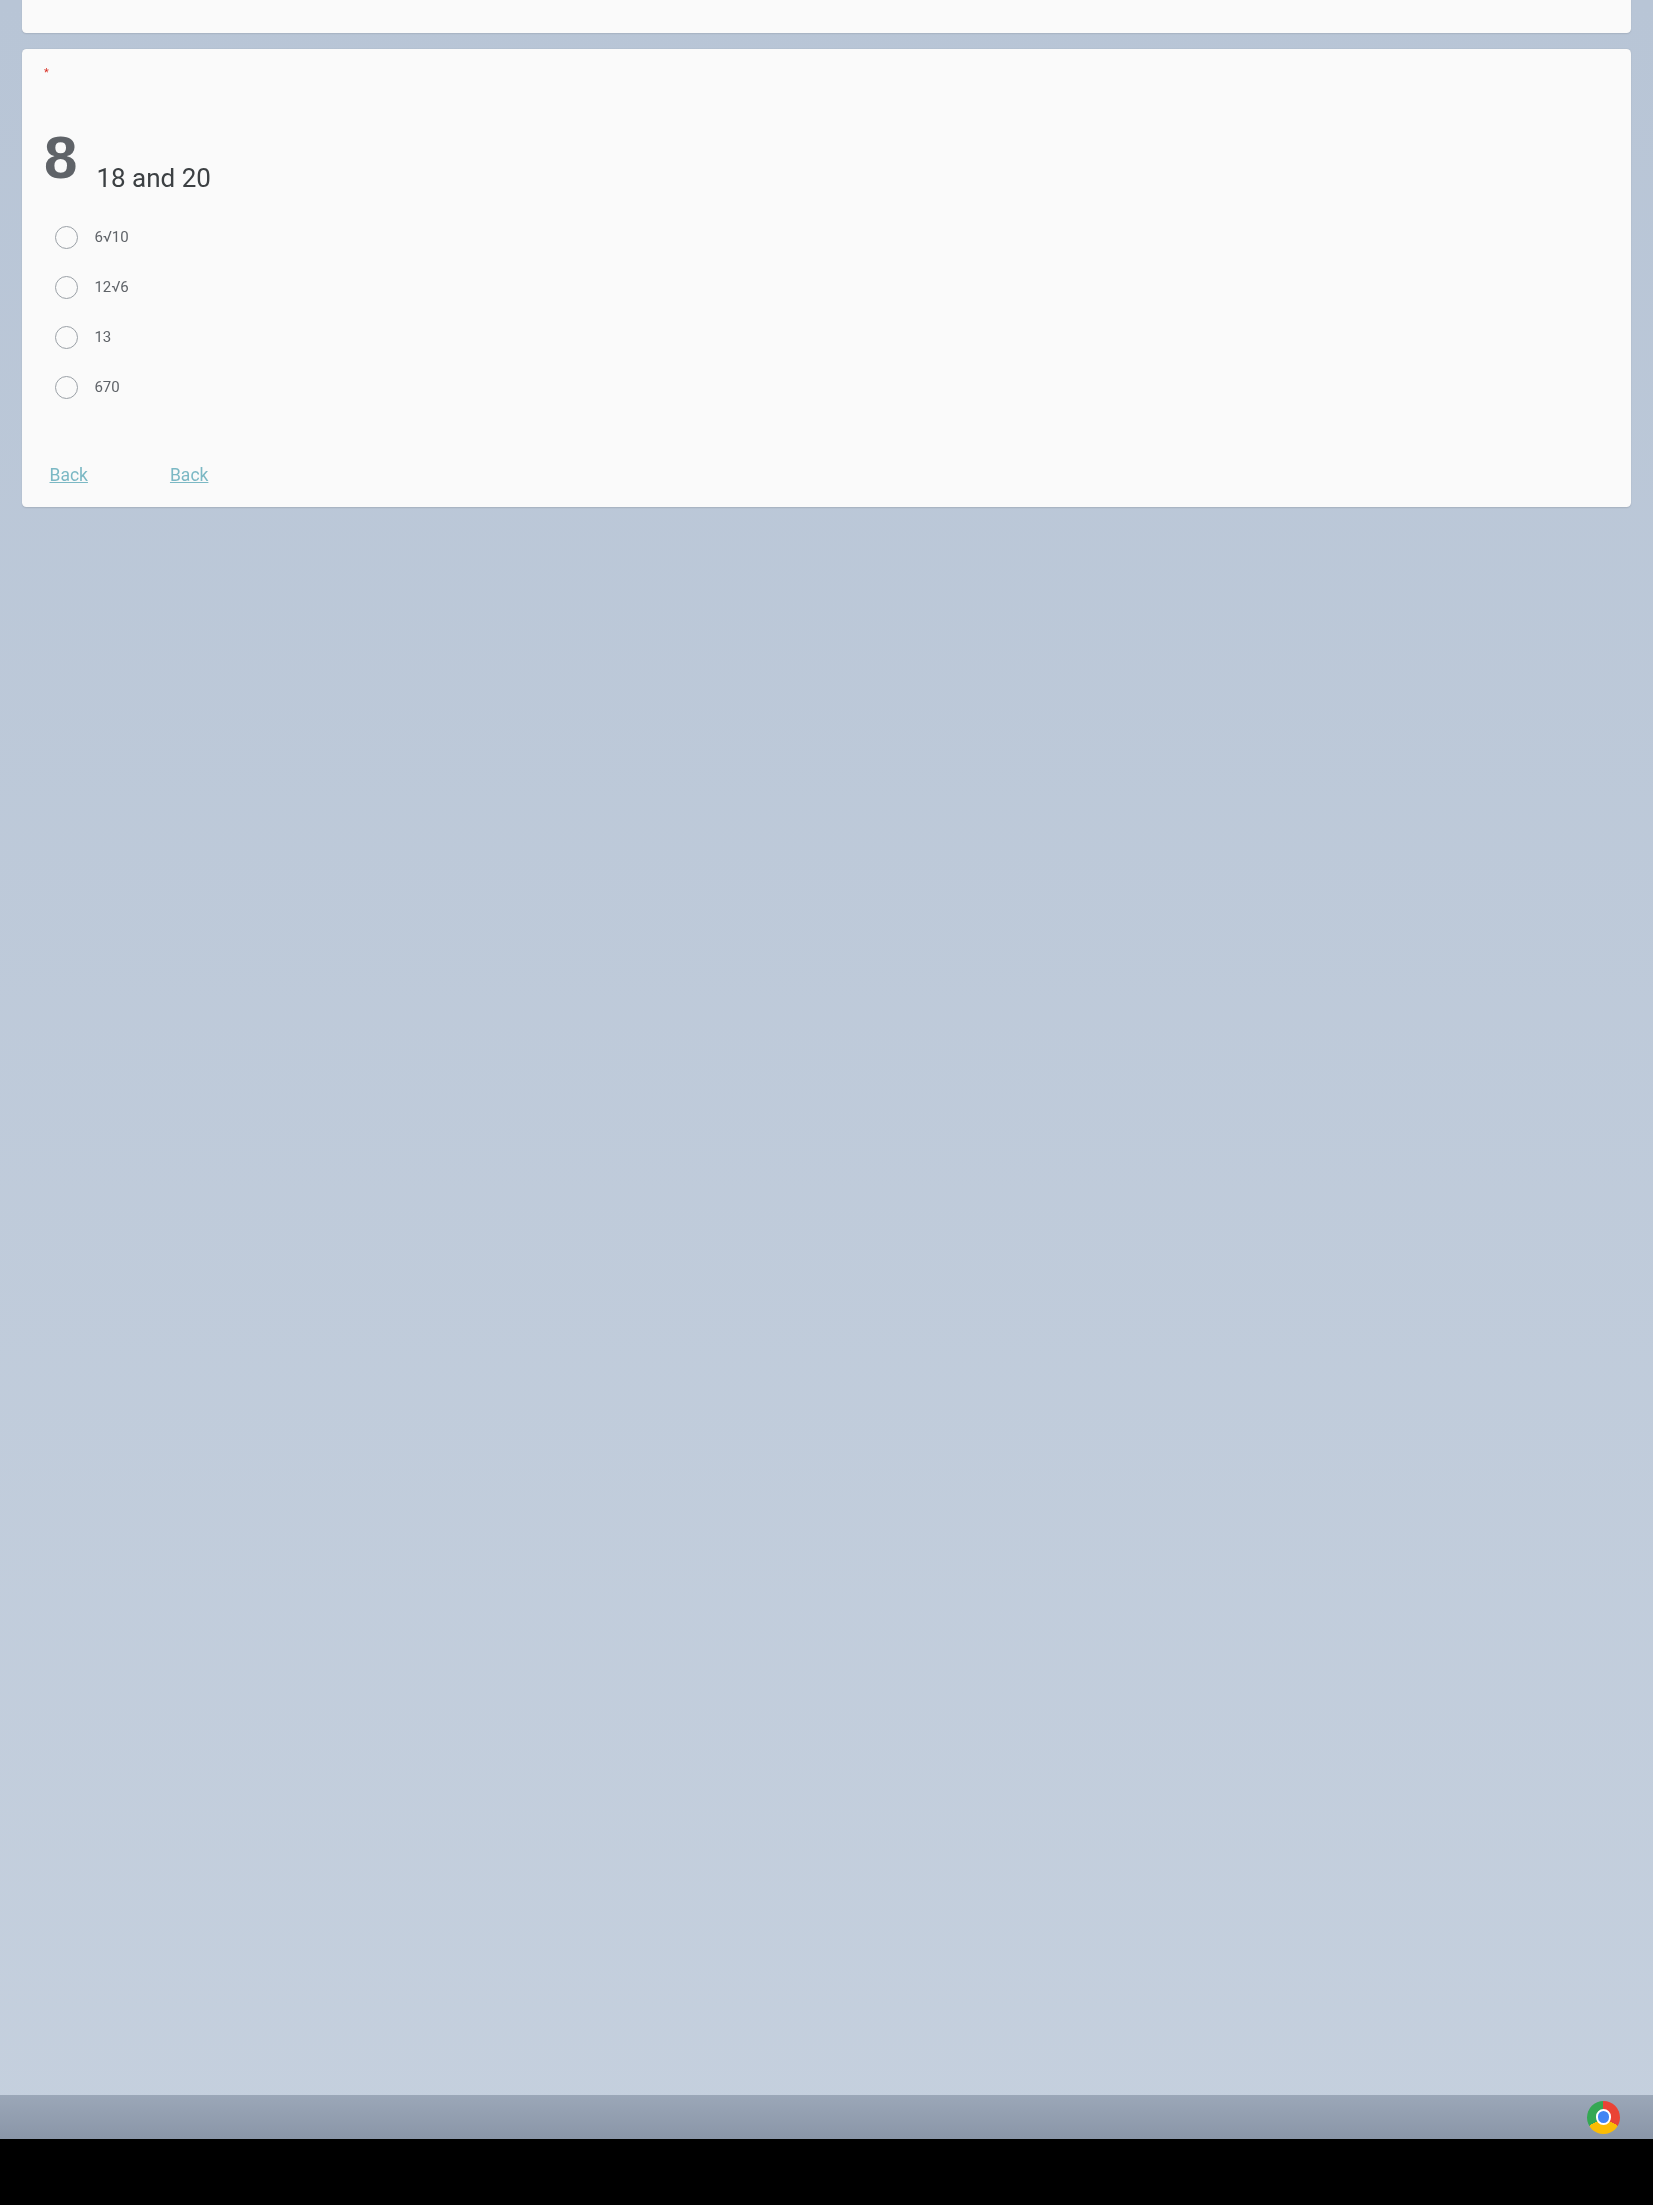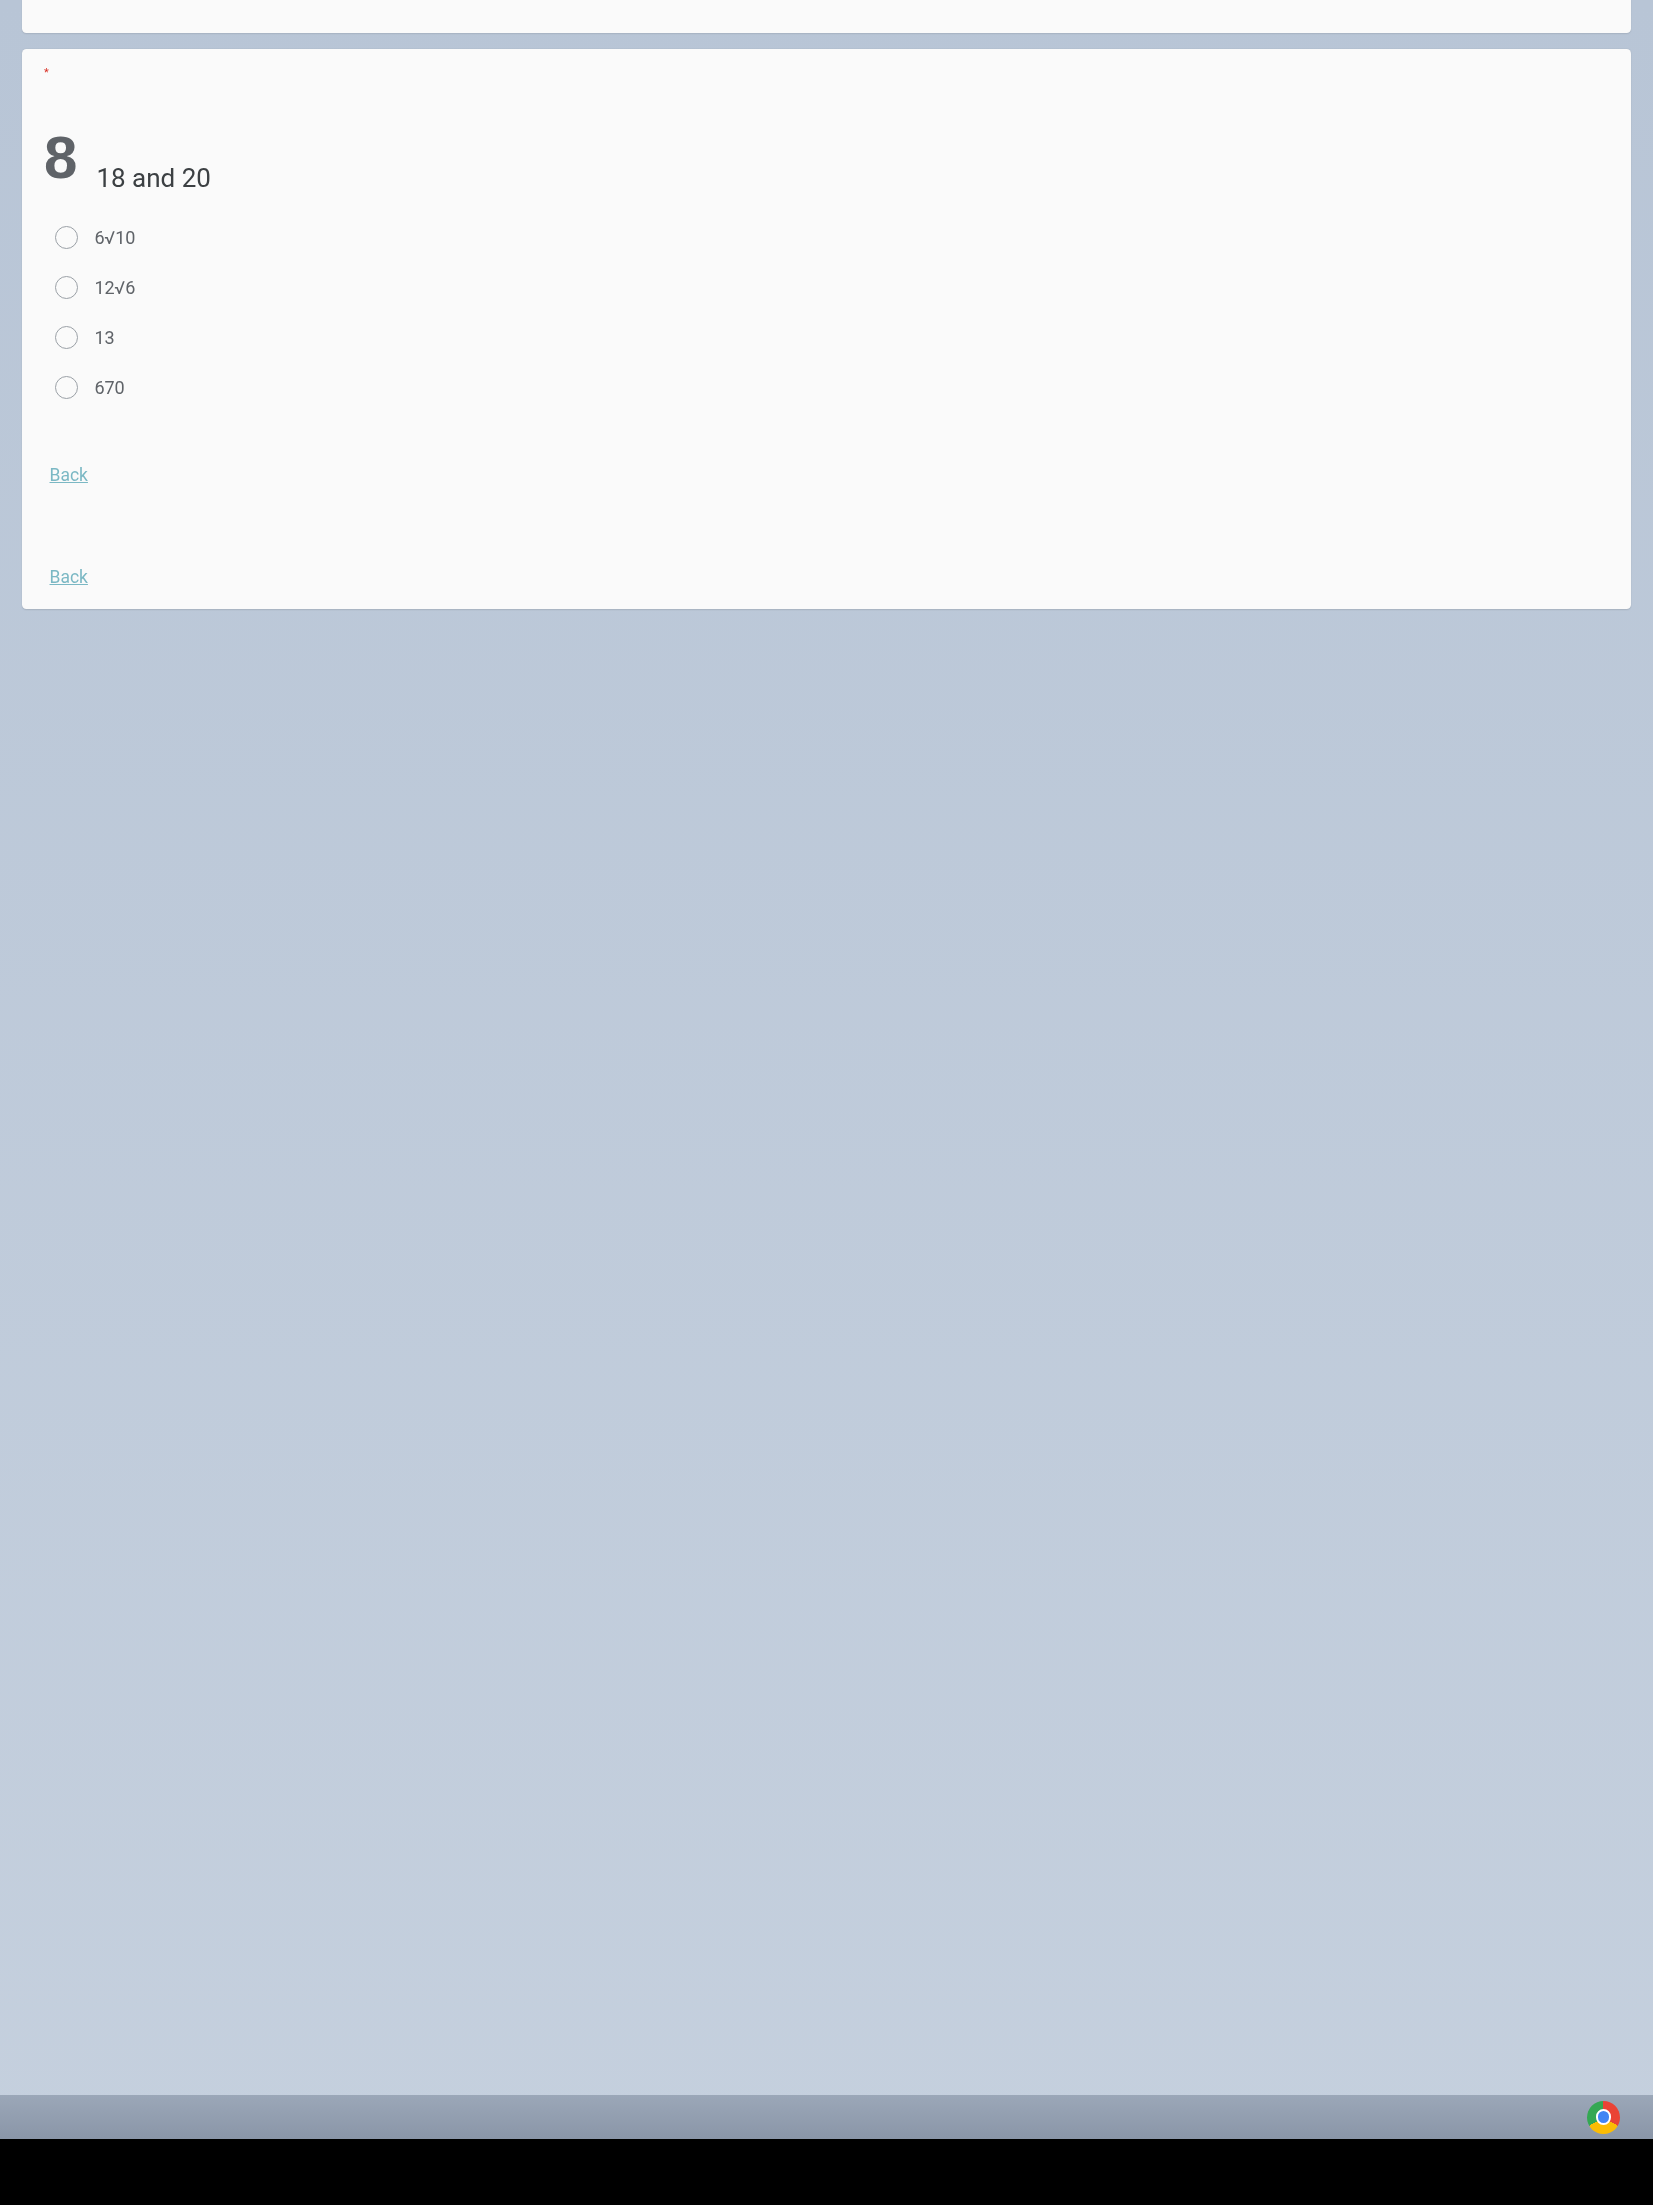--- a/index.html
+++ b/index.html
@@ -89,31 +89,30 @@
     .radio-circle {
       width: 23px;
       height: 23px;
       border: 1.6px solid #9aa0a6;
       border-radius: 50%;
       background: transparent;
       flex-shrink: 0;
     }
     
     .option-label {
-      font-size: 18px;
+      font-size: 15px;
       color: #5f6368;
       font-weight: 400;
     }
     
     .nav-buttons {
       display: flex;
       gap: 82px;
       margin-top: 66px;
       margin-left: 5.5px;
-      flex-direction: column;
     }
     
     .nav-button {
       font-size: 17.5px;
       color: #7bb8c4;
       font-weight: 400;
       text-decoration: underline;
       text-decoration-color: #7bb8c4;
       cursor: pointer;
     }

